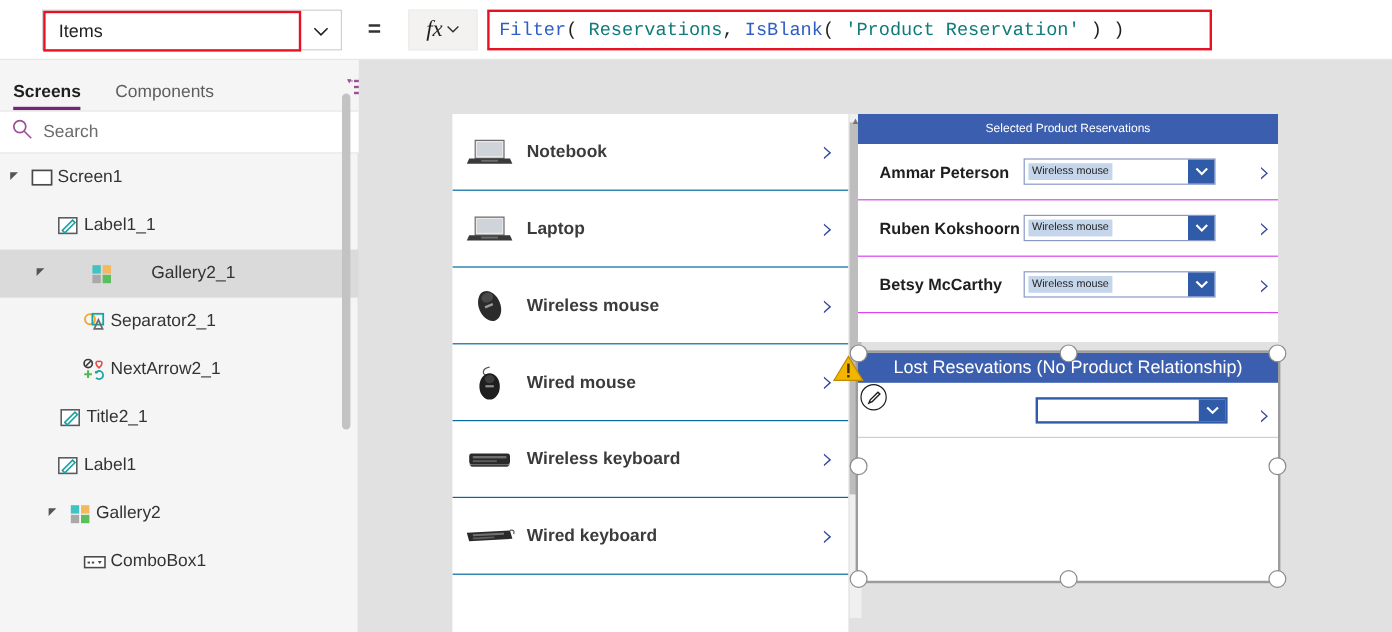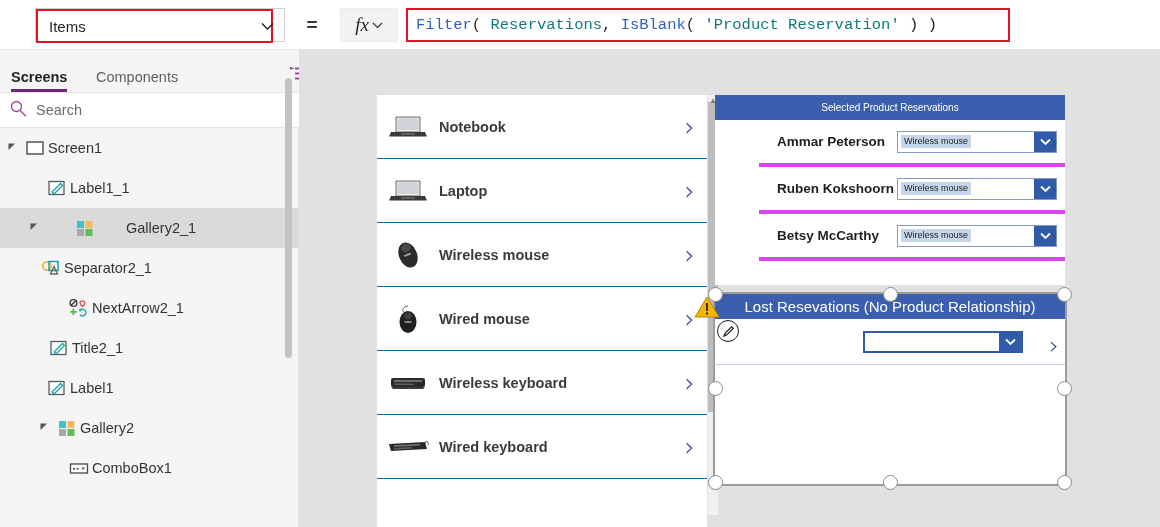--- a/index.html
+++ b/index.html
@@ -14,21 +14,21 @@
   .formula-bar {
     position: absolute; left: 0; top: 0; width: 1160px; height: 50px;
     background: #ffffff; border-bottom: 1px solid #e6e6e6;
     display: flex; align-items: center;
   }
   .prop-select {
     position: absolute; left: 35px; top: 8px; width: 250px; height: 34px;
     border: 1px solid #d0d0d0; background: #fff; display: flex; align-items: center;
   }
   .prop-select-inner {
-    position: absolute; left: 0px; top: 0px; width: 237px; height: 34px;
+    position: absolute; left: 0px; top: 0px; width: 215px; height: 34px;
     border: 2px solid #e81123; background: #fff;
     display: flex; align-items: center; padding-left: 11px;
     font-size: 15px; color: #201f1e;
   }
   .prop-chevron {
     position: absolute; right: 10px; top: 0; height: 34px;
     display: flex; align-items: center; color: #201f1e; font-size: 11px;
   }
   .eq-sign {
     position: absolute; left: 300px; top: 12px; width: 24px; height: 26px;
@@ -139,21 +139,21 @@
     position: absolute; left: 416px; top: 45px; width: 350px; height: 190px;
     background: #ffffff; overflow: hidden;
   }
   .panel-header {
     height: 25px; background: #3b5fae; color: #fff;
     display: flex; align-items: center; justify-content: center;
     font-size: 10px; white-space: nowrap;
   }
   .resv-row {
     position: relative; height: 47px; display: flex; align-items: center;
-    border-bottom: 4px solid #d946ef; padding-left: 18px; margin-left: 44px;
+    border-bottom: 1px solid #d946ef; padding-left: 18px;
   }
   .resv-name { font-size: 13.5px; font-weight: bold; color: #1f1f1f; width: 120px; flex: 0 0 120px; }
   .combo {
     width: 160px; height: 22px; border: 1px solid #8899c7; background: #fff;
     display: flex; align-items: center; position: relative;
   }
   .combo-chip {
     margin-left: 3px; background: #c5d5ea; color: #222;
     font-size: 9px; padding: 1px 3px; white-space: nowrap; line-height: 1.25;
   }
@@ -312,21 +312,21 @@
           <span class="tw-icon">
             <svg width="22" height="20" viewBox="0 0 22 20">
               <rect x="3" y="3" width="7" height="7" fill="#3fc3c3"></rect>
               <rect x="11.5" y="3" width="7" height="7" fill="#f4b860"></rect>
               <rect x="3" y="11" width="7" height="7" fill="#a9a9a9"></rect>
               <rect x="11.5" y="11" width="7" height="7" fill="#5cbf5c"></rect>
             </svg>
           </span>
           <span class="tw-label">Gallery2_1</span>
         </div>
-        <div class="tree-row" style="padding-left: 24px;">
+        <div class="tree-row" style="padding-left: 52px;">
           <span class="tw-caret empty"><svg width="9" height="9" viewBox="0 0 9 9">
               <path d="M0.5 0.5 L7 0.5 L0.5 7 Z" fill="#555"></path>
             </svg></span>
           <span class="tw-icon">
             <svg width="22" height="20" viewBox="0 0 22 20">
               <circle cx="7" cy="8" r="4.2" fill="none" stroke="#f0a830" stroke-width="1.5"></circle>
               <rect x="9" y="3.5" width="9" height="9" fill="none" stroke="#13a4a4" stroke-width="1.5"></rect>
               <path d="M10.5 16 L14 8.5 L17.5 16 Z" fill="none" stroke="#6b6b6b" stroke-width="1.4"></path>
             </svg>
           </span>

